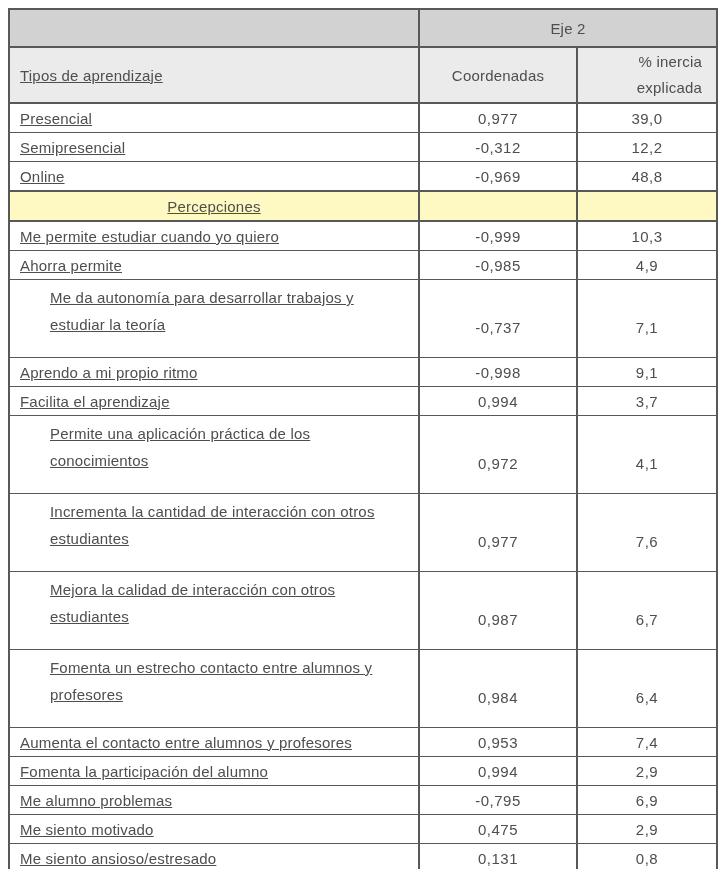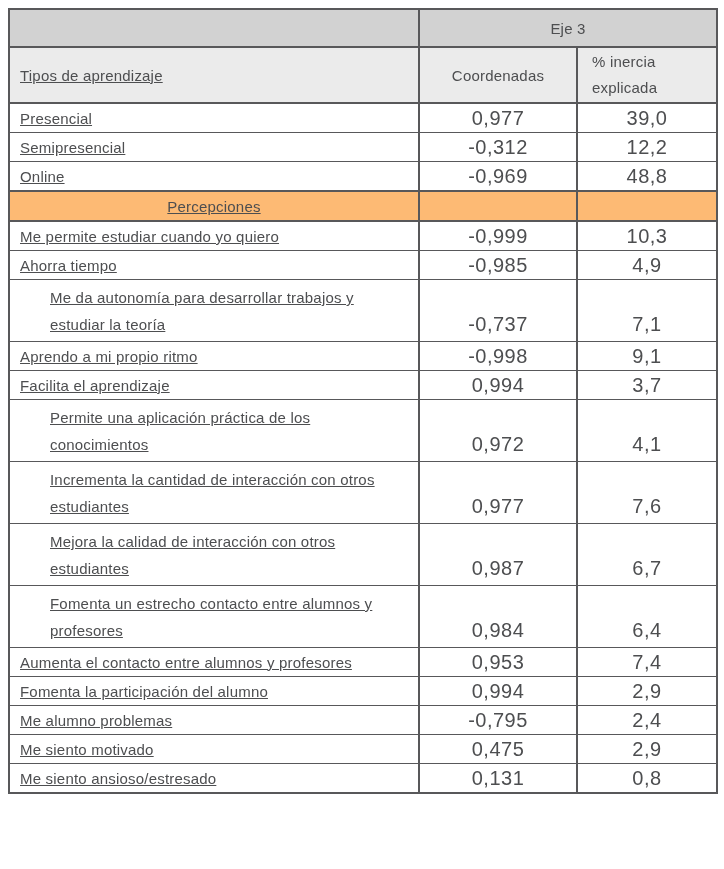--- a/index.html
+++ b/index.html
@@ -40,72 +40,72 @@
     border-bottom: 2px solid #58585a;
   }
   
   tr.col-head-row td {
     height: 54px;
     background: #ebebeb;
     border-bottom: 2px solid #58585a;
   }
   td.center { text-align: center; }
   td.inertia-head {
-    text-align: left;
+    text-align: right;
     line-height: 26px;
     padding: 0 14px;
   }
   
   tr.single { }
   tr.single td { height: 28px; }
   tr.double td { height: 56px; }
   td.label {
     text-align: left;
     text-decoration: underline;
   }
   tr.double td.label {
     vertical-align: top;
     padding-top: 4px;
     line-height: 27px;
     white-space: pre-line;
     padding-left: 40px;
   }
   td.num {
     text-align: center;
-    font-size: 20px;
+    font-size: 15px;
     letter-spacing: 0.5px;
     margin-left: 20px;
   }
   tr.double td.num {
     vertical-align: bottom;
-    padding-bottom: 5px;
+    padding-bottom: 21px;
   }
   
   tr.section td {
-    background: #fdba74;
+    background: #fef9c3;
     height: 28px;
     border-top: 2px solid #58585a;
     border-bottom: 2px solid #58585a;
   }
   tr.section td.label { text-align: center; }
 </style>
 </head>
 <body>
 
 <div class="page">
   <table class="ca-table">
     <colgroup>
       <col style="width:410px">
       <col style="width:158px">
       <col style="width:140px">
     </colgroup>
     <thead>
       <tr class="axis-row">
         <td></td>
-        <td colspan="2">Eje 3</td>
+        <td colspan="2">Eje 2</td>
       </tr>
       <tr class="col-head-row">
         <td class="label">Tipos de aprendizaje</td>
         <td class="center">Coordenadas</td>
         <td class="inertia-head">% inercia explicada</td>
       </tr>
     </thead>
     <tbody>
         <tr class="single">
           <td class="label">Presencial</td>
@@ -126,21 +126,21 @@
           <td class="label">Percepciones</td>
           <td class="num"></td>
           <td class="num"></td>
         </tr>
         <tr class="single">
           <td class="label">Me permite estudiar cuando yo quiero</td>
           <td class="num">-0,999</td>
           <td class="num">10,3</td>
         </tr>
         <tr class="single">
-          <td class="label">Ahorra tiempo</td>
+          <td class="label">Ahorra permite</td>
           <td class="num">-0,985</td>
           <td class="num">4,9</td>
         </tr>
         <tr class="double">
           <td class="label">Me da autonomía para desarrollar trabajos y
 estudiar la teoría</td>
           <td class="num">-0,737</td>
           <td class="num">7,1</td>
         </tr>
         <tr class="single">
@@ -183,21 +183,21 @@
           <td class="num">7,4</td>
         </tr>
         <tr class="single">
           <td class="label">Fomenta la participación del alumno</td>
           <td class="num">0,994</td>
           <td class="num">2,9</td>
         </tr>
         <tr class="single">
           <td class="label">Me alumno problemas</td>
           <td class="num">-0,795</td>
-          <td class="num">2,4</td>
+          <td class="num">6,9</td>
         </tr>
         <tr class="single">
           <td class="label">Me siento motivado</td>
           <td class="num">0,475</td>
           <td class="num">2,9</td>
         </tr>
         <tr class="single">
           <td class="label">Me siento ansioso/estresado</td>
           <td class="num">0,131</td>
           <td class="num">0,8</td>

